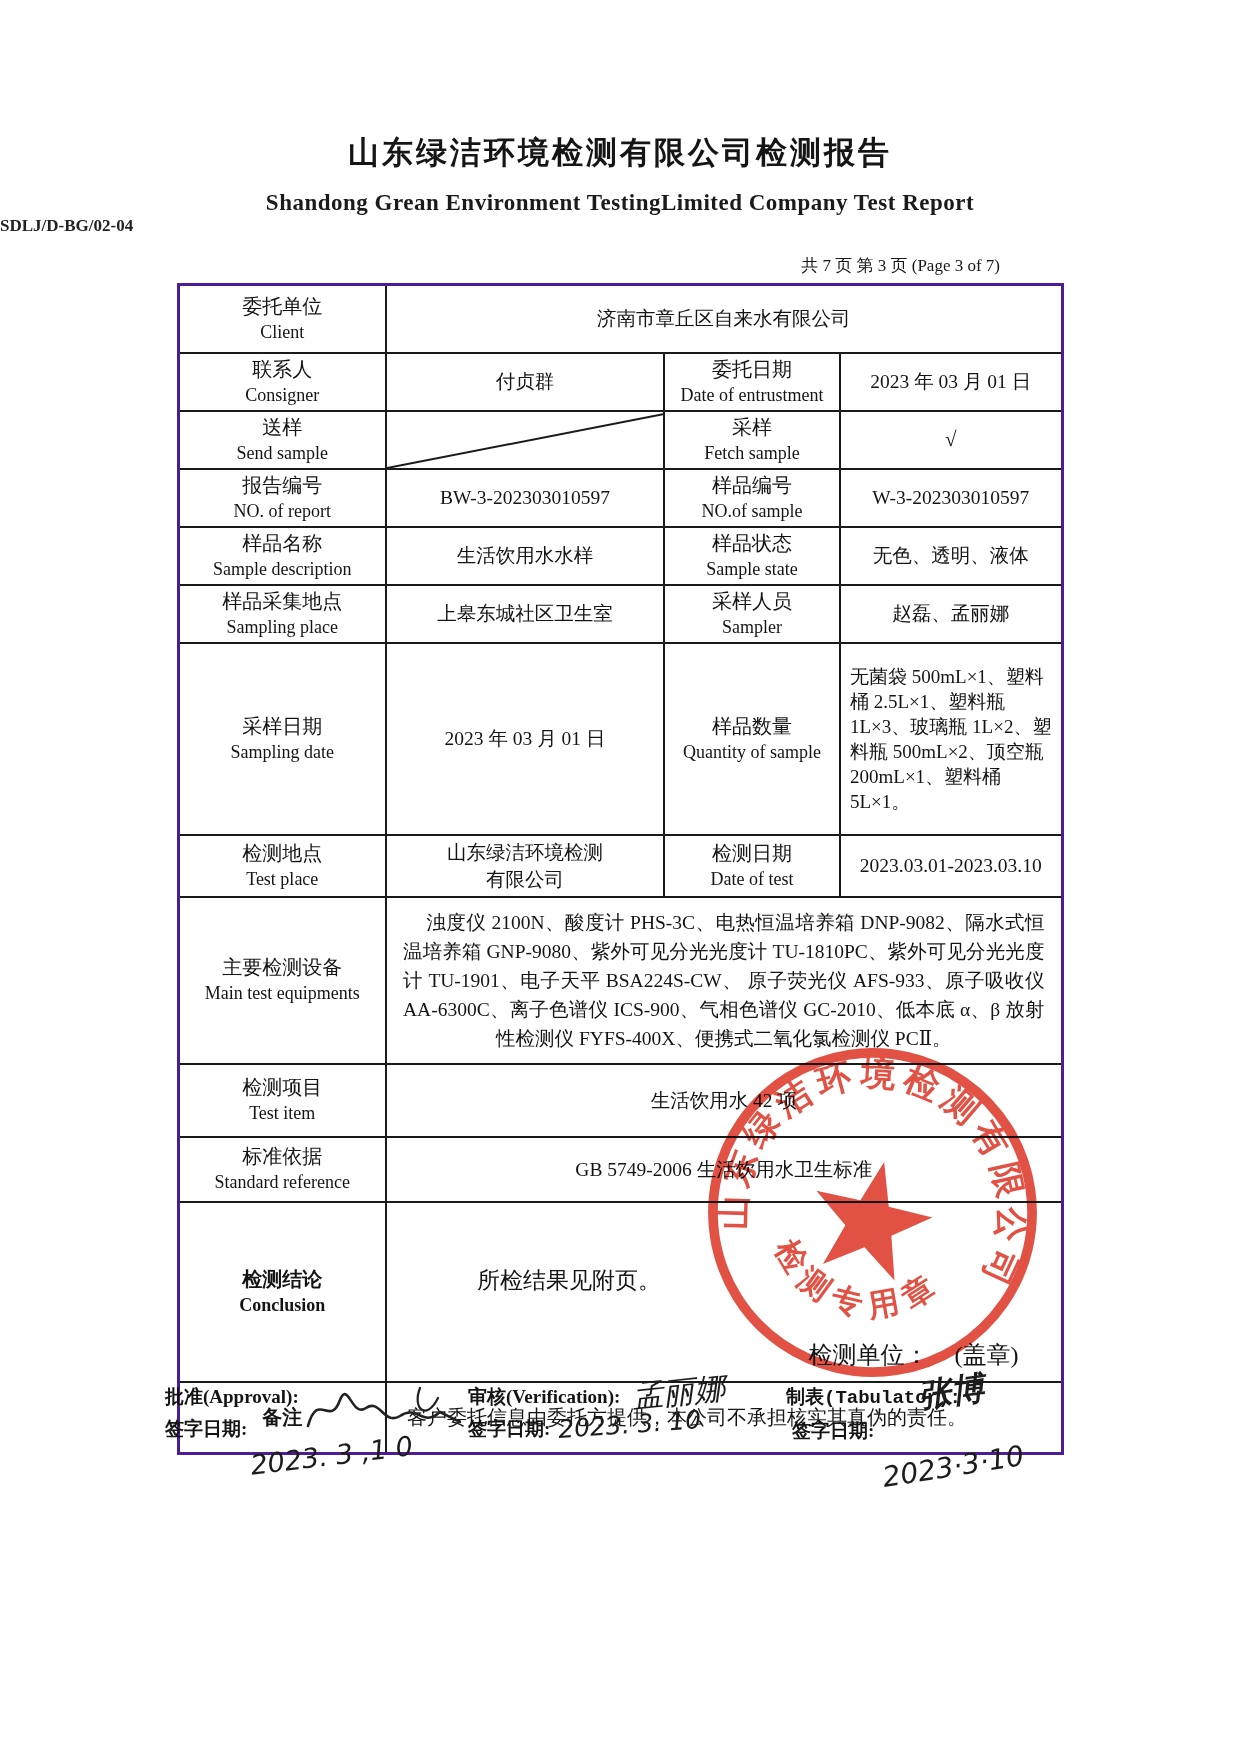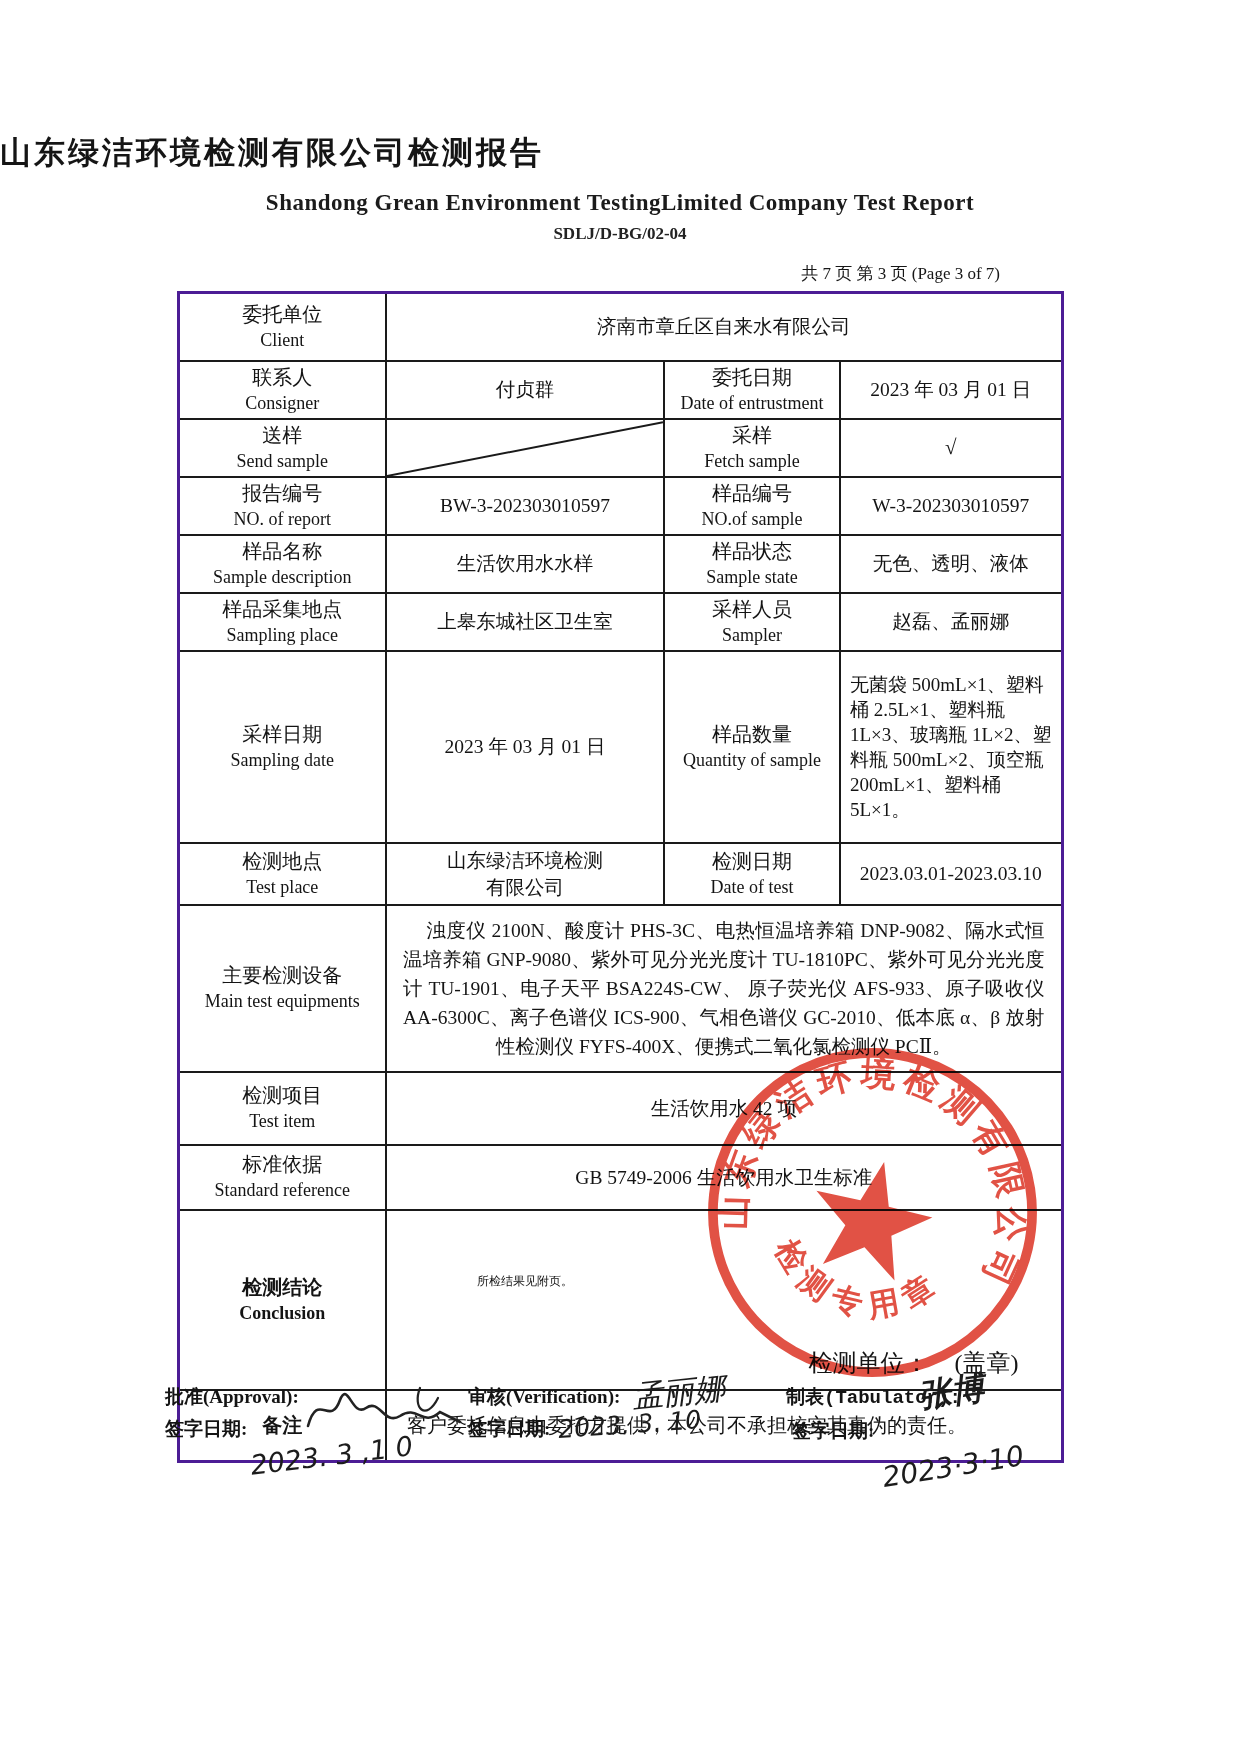--- a/index.html
+++ b/index.html
@@ -6,33 +6,32 @@
   .page{
     position:relative;
     width:1240px;height:1754px;
     background:#ffffff;
     font-family:"Liberation Serif","DejaVu Serif",serif;
     color:#111;
     overflow:hidden;
   }
   .doc-title{
     margin-top:132px;
-    text-align:left;
+    text-align:center;
     font-size:31px;font-weight:bold;letter-spacing:3px;
     color:#151515;
   }
   .doc-subtitle{
     margin-top:16px;
     text-align:center;
     font-size:23px;font-weight:bold;letter-spacing:0.5px;
     color:#1b1b1b;
   }
   .doc-code{
-    margin-top:8px;
-    text-align:center;
+    margin-top:0;
     font-size:17px;font-weight:bold;color:#222;
   }
   .page-indicator{
     width:884px;margin:18px auto 6px auto;
     text-align:right;
     font-size:17px;color:#171717;
     padding-right:62px;box-sizing:border-box;
   }
   table.report{
     width:884px;margin:0 auto;
@@ -58,21 +57,21 @@
   tr.r10{height:73px;} tr.r11{height:65px;} tr.r12{height:180px;margin-top:10px;}
   tr.r13{height:72px;}
   .qty-cell{ text-align:left !important; padding:20px 9px !important; font-size:19px !important; line-height:25px;}
   .equip-cell{
     text-align:justify !important; text-align-last:center;
     padding:10px 16px !important; font-size:19.5px !important; line-height:29px;
     text-indent:1.2em;
   }
   .remark-cell{text-align:left !important; padding-left:20px !important; font-size:20px !important;}
   .concl-cell{vertical-align:top !important; text-align:left !important; padding:0 !important;}
-  .concl-text{position:absolute;left:90px;top:62px;font-size:12px;}
+  .concl-text{position:absolute;left:90px;top:62px;font-size:23px;}
   .concl-unit{position:absolute;right:42px;bottom:10px;font-size:24px;}
   .concl-unit span{margin-left:26px;}
   .wrap-narrow{width:172px;margin:0 auto;line-height:27px;}
   .diag-svg{position:absolute;left:0;top:0;width:100%;height:100%;}
   .check{font-size:21px;}
   
   .stamp{
     position:absolute;left:700px;top:1040px;width:345px;height:345px;
     transform:rotate(13deg);
     opacity:0.88;mix-blend-mode:multiply;

